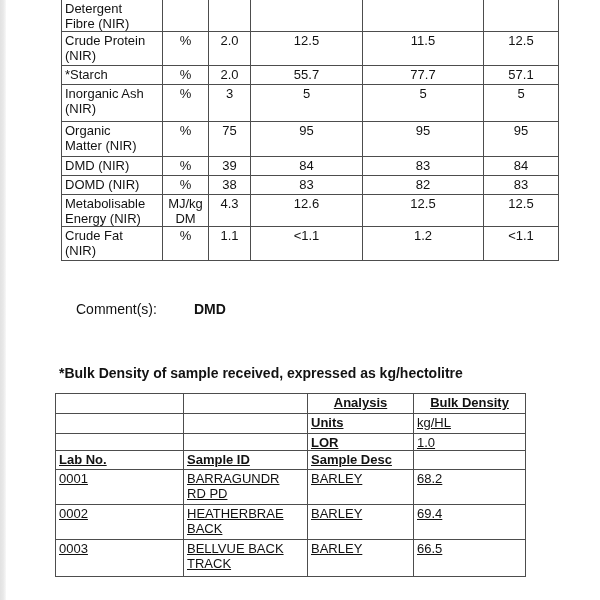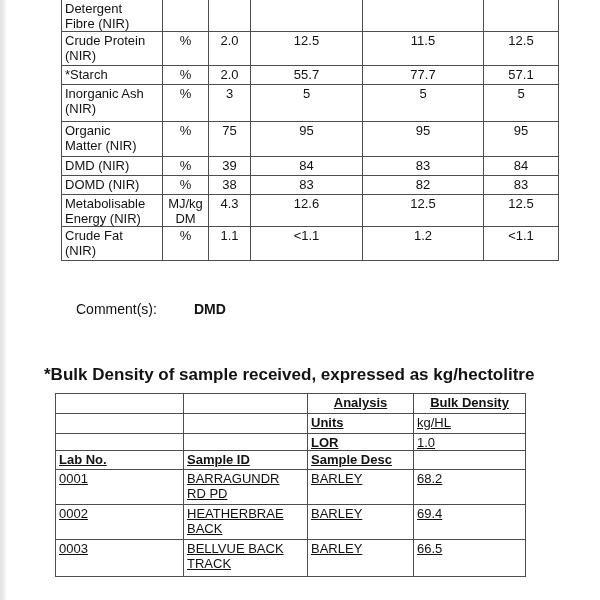--- a/index.html
+++ b/index.html
@@ -11,21 +11,21 @@
   table.tbl td{border:1.5px solid #4d4d4d;vertical-align:top;padding:1px 3px 0 3px;
                font-size:13px;line-height:15px;white-space:pre-line;overflow:hidden;}
   tr.cut td{border-top:none;}
   td.C{text-align:center;padding-left:0;padding-right:0;}
   td.L{text-align:left;}
   .b{font-weight:bold;}
   #comments{position:absolute;left:64px;top:301px;font-size:14px;line-height:17.5px;margin-left:12px;}
   #comments .row{display:flex;}
   #comments .lbl{width:85px;}
   #comments .abbr{width:46px;font-weight:bold;padding-left:33px;}
-  #bd-heading{position:absolute;left:44px;top:365px;font-size:17px;font-weight:bold;
+  #bd-heading{position:absolute;left:59px;top:365px;font-size:14px;font-weight:bold;
               letter-spacing:0;white-space:nowrap;}
 </style>
 </head>
 <body>
 
 <div id="canvas">
 
   <div id="page-edge"></div>
 
   <table class="tbl" id="analysis-table" style="left:61px;top:0;border-radius:22px;">

